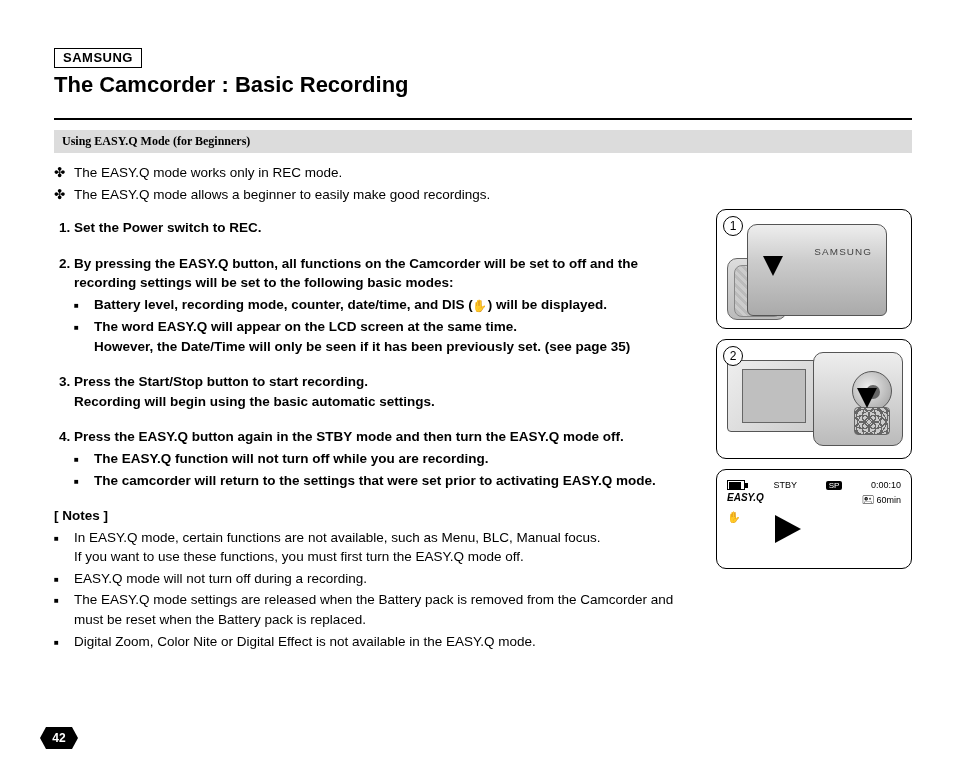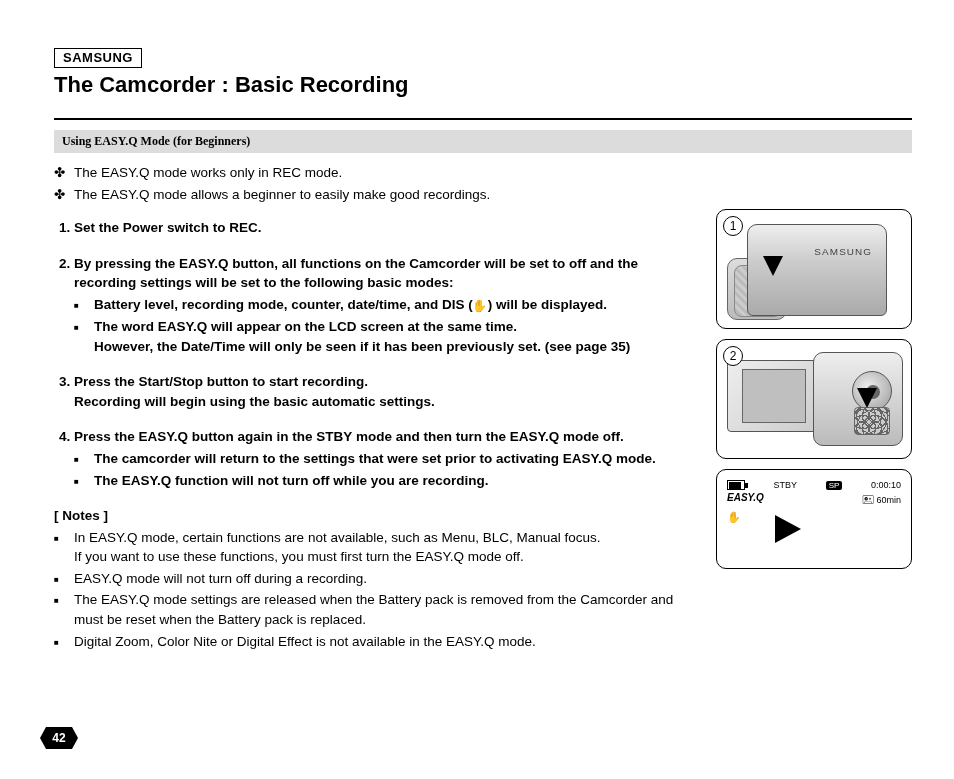--- a/index.html
+++ b/index.html
@@ -172,22 +172,22 @@
           <li><span>The word </span><b>EASY.Q</b><span> will appear on the LCD screen at the same time.</span><br><span>However, the Date/Time will only be seen if it has been previously set. (see page 35)</span></li>
         </ul>
       </li>
       <li>
         <span>Press the </span><b>Start/Stop</b><span> button to start recording.</span><br>
         <span>Recording will begin using the basic automatic settings.</span>
       </li>
       <li>
         <span>Press the </span><b>EASY.Q</b><span> button again in the </span><b>STBY</b><span> mode and then turn the EASY.Q mode off.</span>
         <ul class="sqr">
+          <li>The EASY.Q function will not turn off while you are recording.</li>
           <li>The camcorder will return to the settings that were set prior to activating EASY.Q mode.</li>
-          <li>The EASY.Q function will not turn off while you are recording.</li>
         </ul>
       </li>
     </ol>
 
     <div class="notes-hdr">[ Notes ]</div>
     <ul class="sqr">
       <li style="white-space:pre-line">In EASY.Q mode, certain functions are not available, such as Menu, BLC, Manual focus.
 If you want to use these functions, you must first turn the EASY.Q mode off.</li>
       <li>EASY.Q mode will not turn off during a recording.</li>
       <li>The EASY.Q mode settings are released when the Battery pack is removed from the Camcorder and must be reset when the Battery pack is replaced.</li>

